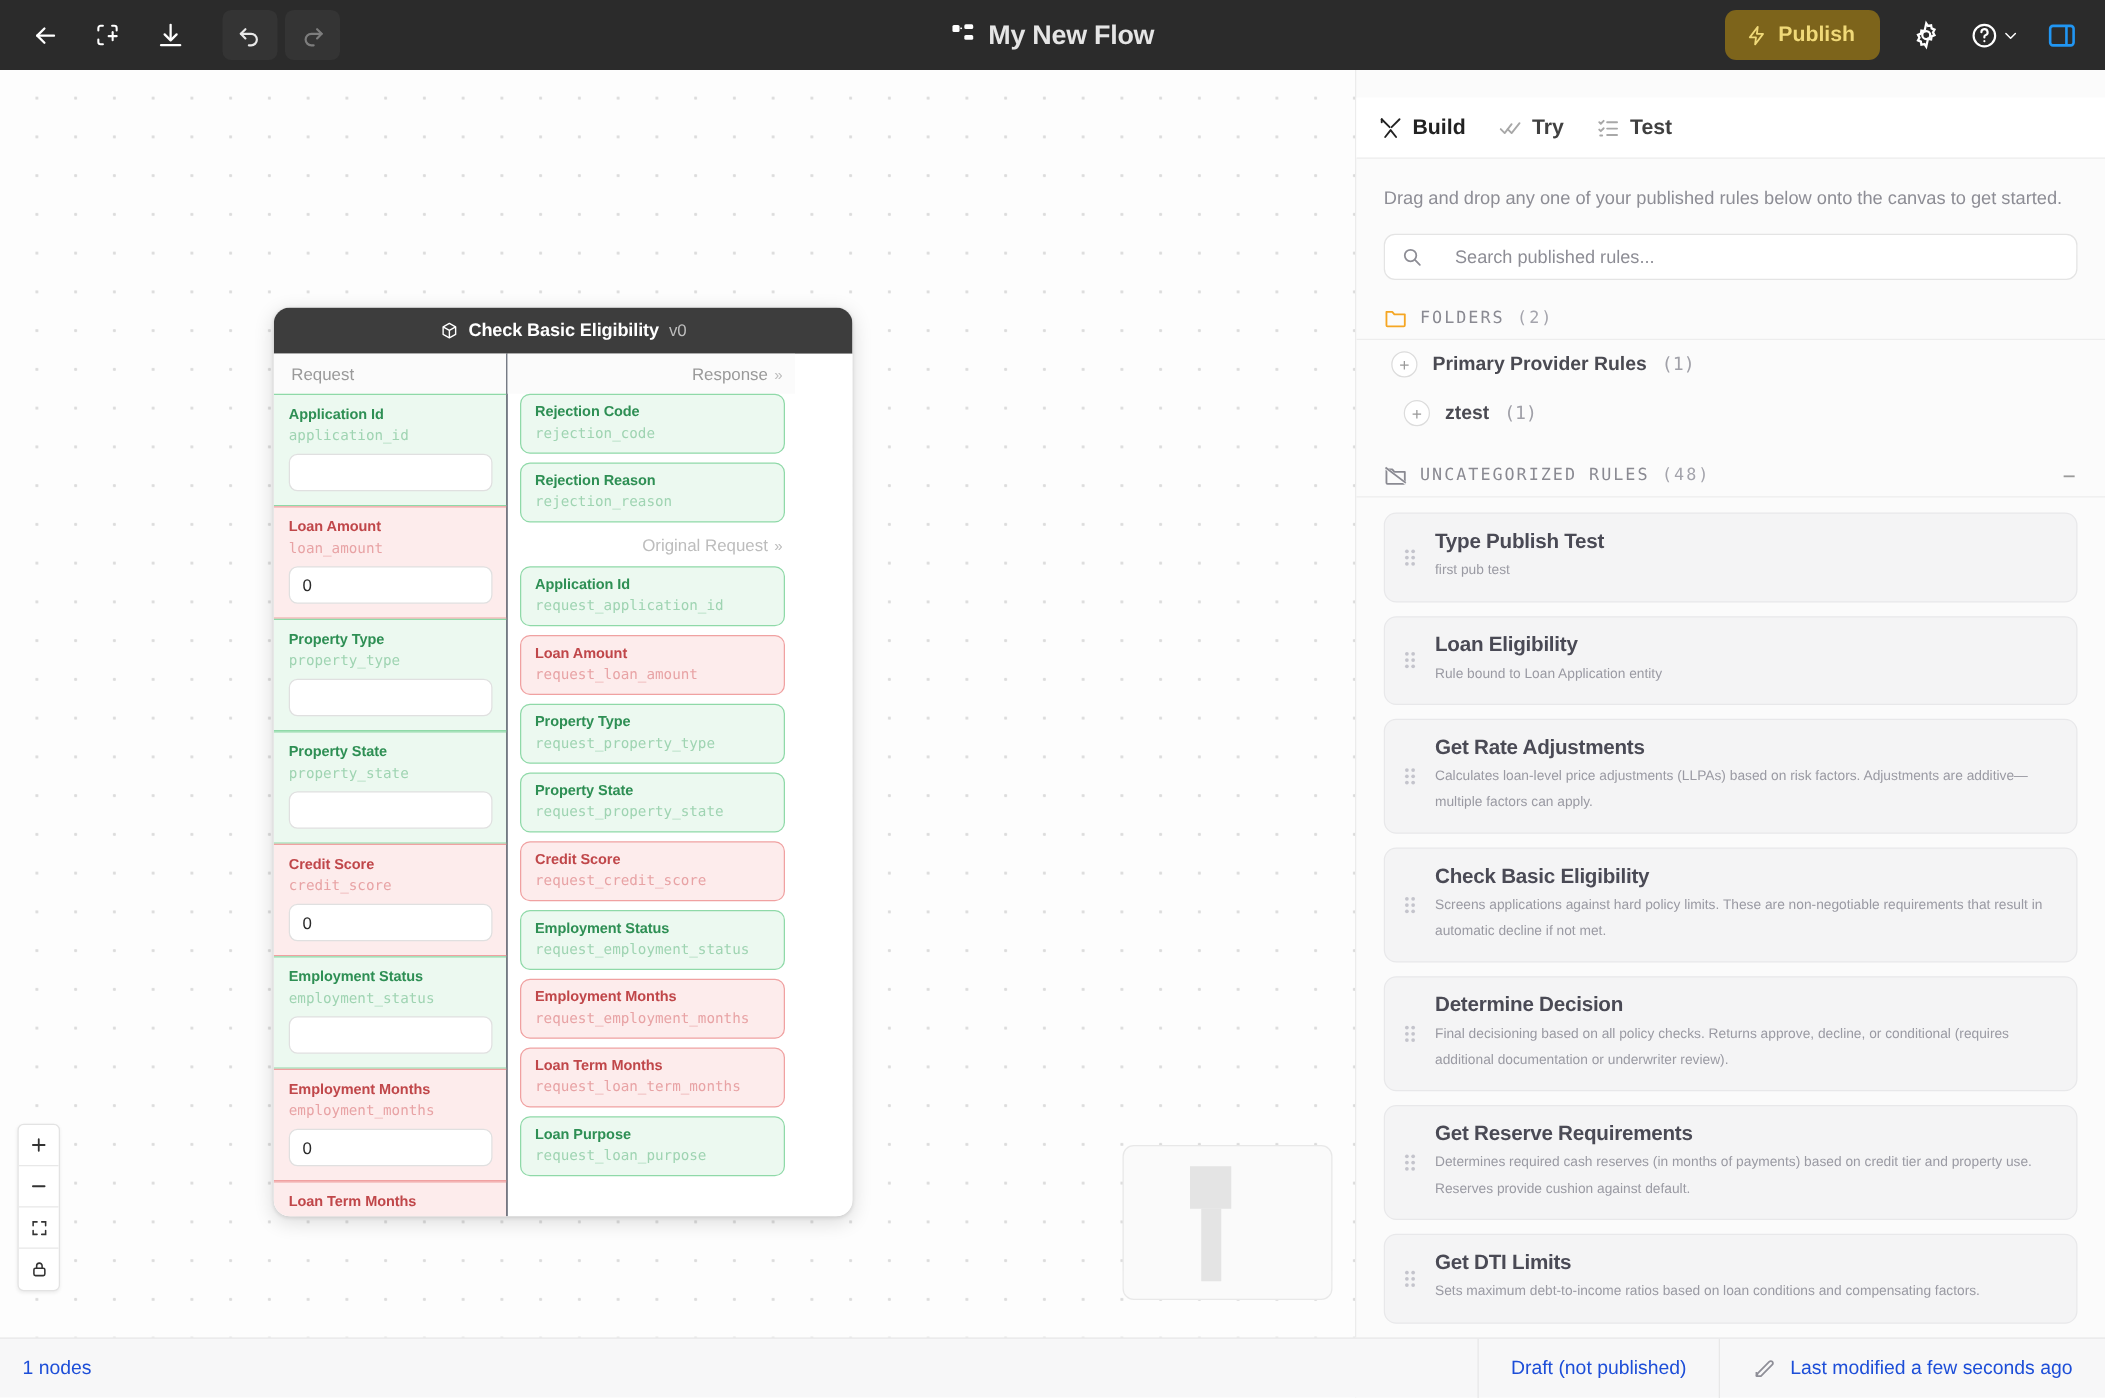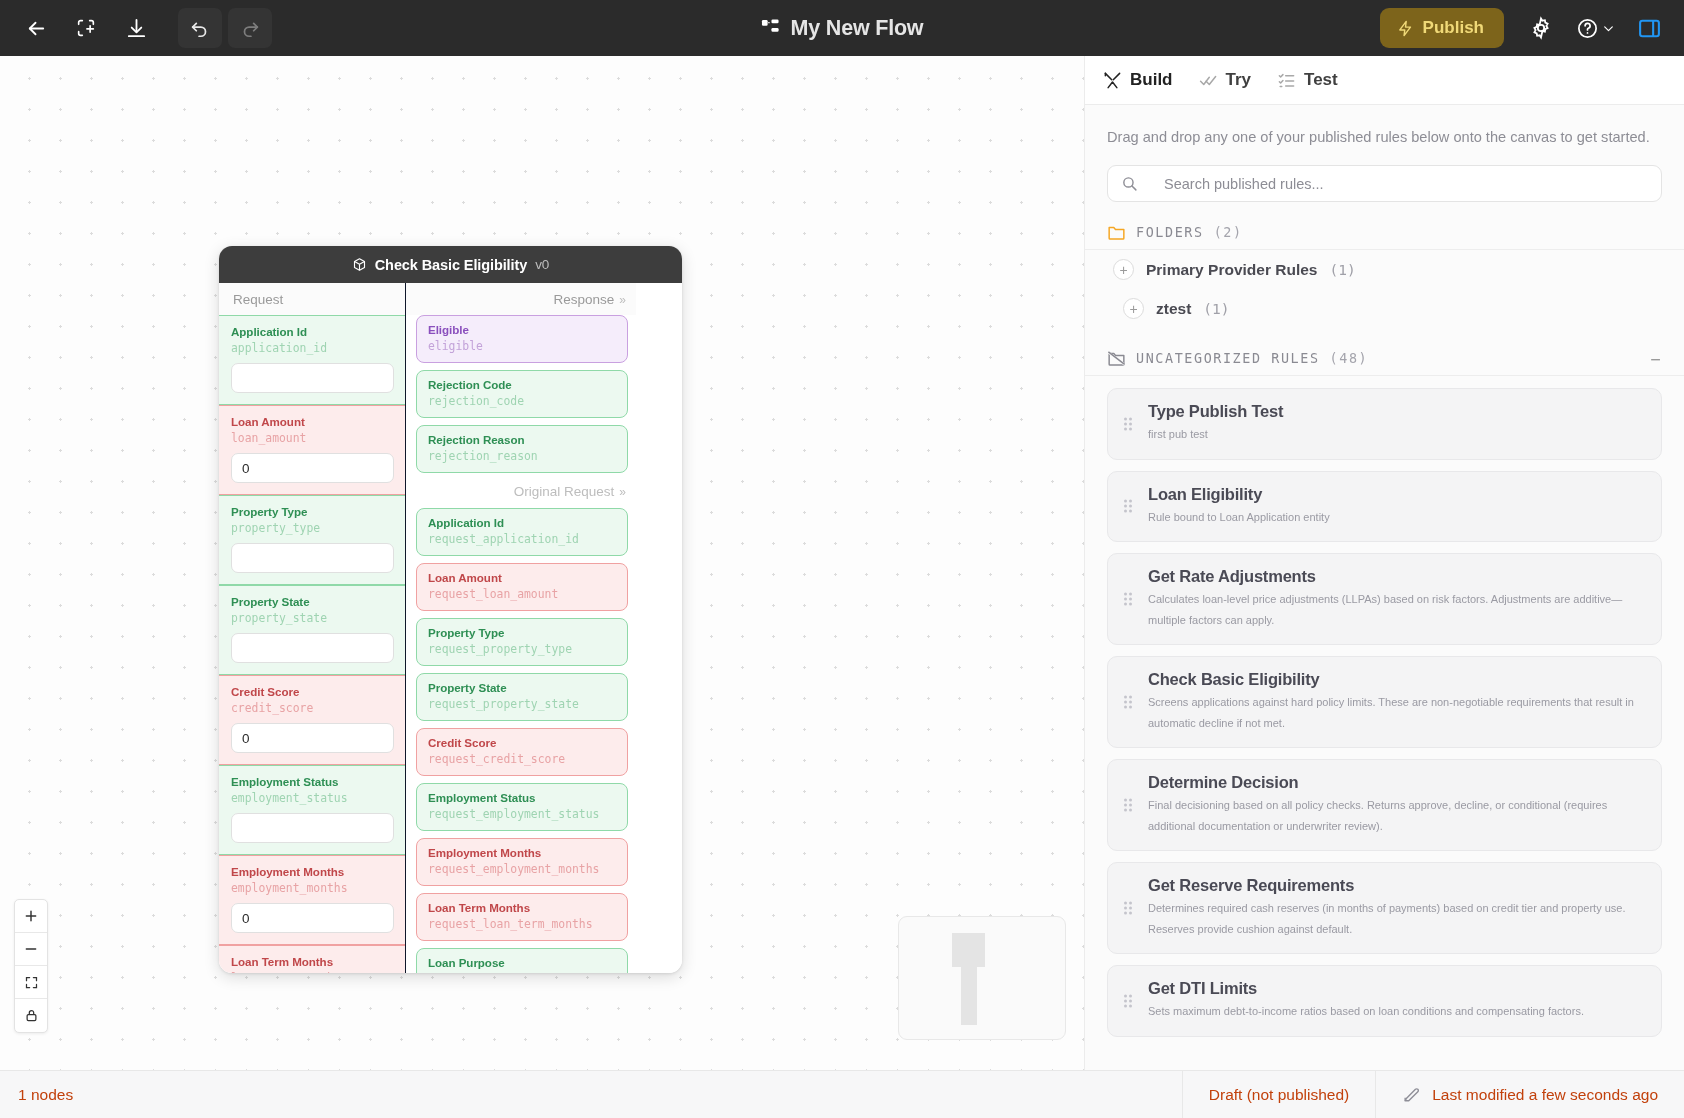--- a/index.html
+++ b/index.html
@@ -168,20 +168,21 @@
     width: 600px; height: 1062px;
     background: #fbfbfb;
     border-left: 1px solid #ececec;
     overflow: hidden;
   }
   .tabs {
     height: 49px; background: #ffffff;
     border-bottom: 1px solid #ececec;
     display: flex; align-items: center; gap: 26px;
     padding-left: 18px;
+    margin-top: 22px;
   }
   .tab { display: flex; align-items: center; gap: 8px; font-size: 17px; cursor: pointer; }
   .tab.active { color: #222; font-weight: 700; }
   .tab.idle   { color: #404040; font-weight: 600; }
   .panel-desc {
     font-size: 14.6px; line-height: 21px; color: #8d8d95;
     padding: 22px 24px 0 22px;
   }
   .searchbar {
     margin: 17px 22px 0 22px;
@@ -232,21 +233,21 @@
   .grip i { background: #c4c4cc; border-radius: 50%; display: block; width: 3px; height: 3px; }
   .rule-title { font-size: 16.5px; font-weight: 700; color: #4a4a55; letter-spacing: -0.2px; }
   .rule-desc { font-size: 11px; line-height: 20.5px; color: #9a9aa3; margin-top: 3px; }
 
   
   .statusbar {
     position: absolute; left: 0; bottom: 0;
     width: 1684px; height: 48px;
     background: #f7f7f8; border-top: 1px solid #e8e8e8;
     display: flex; align-items: center;
-    font-size: 15.5px; color: #c2410c;
+    font-size: 15.5px; color: #1d4ed8;
     z-index: 50;
   }
   .sb-left { padding-left: 18px; }
   .sb-right { margin-left: auto; display: flex; align-items: center; height: 48px; }
   .sb-cell {
     padding: 0 26px; height: 48px; display: flex; align-items: center; gap: 11px;
     border-left: 1px solid #e8e8e8;
   }
   svg { display: block; }
 </style>
@@ -417,24 +418,20 @@
             </div>
           </div>
       </div>
 
       <div class="col col-res">
         <div class="col-head right">
           <span>Response</span>
           <span class="chev">»</span>
         </div>
         <div id="res-fields">
-            <div class="chip purple">
-              <div class="f-label">Eligible</div>
-              <div class="f-key">eligible</div>
-            </div>
             <div class="chip green">
               <div class="f-label">Rejection Code</div>
               <div class="f-key">rejection_code</div>
             </div>
             <div class="chip green">
               <div class="f-label">Rejection Reason</div>
               <div class="f-key">rejection_reason</div>
             </div>
           </div>
         <div class="sub-head">

